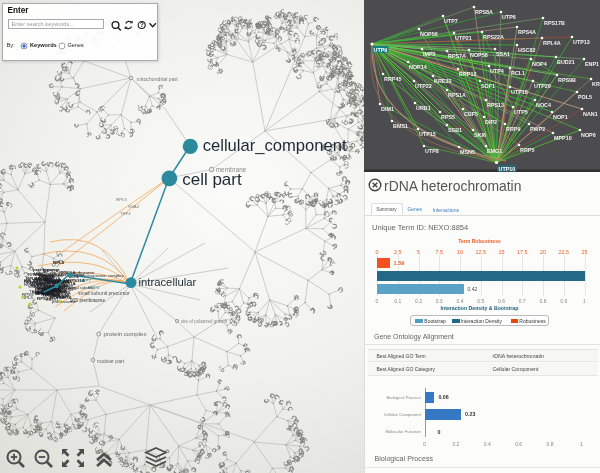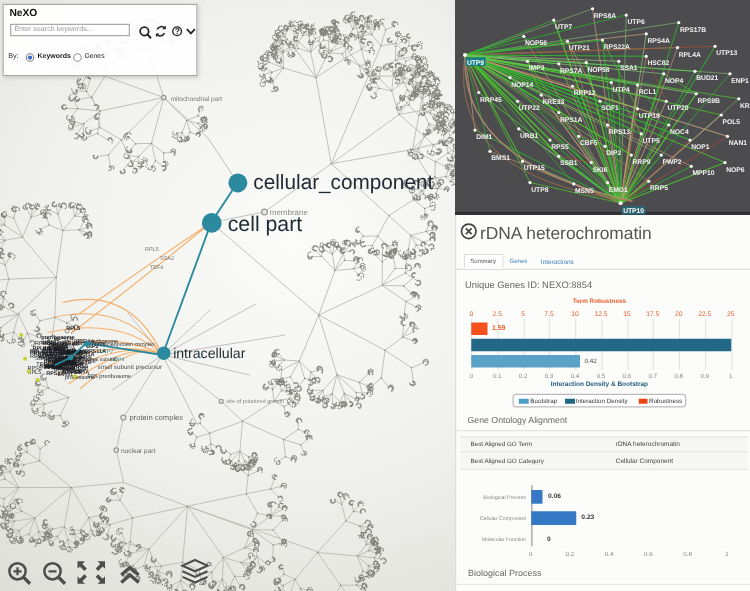--- a/index.html
+++ b/index.html
@@ -155,21 +155,21 @@
       <text x="215.8" y="172.3" font-size="6.4" fill="#888">membrane</text>
       <text x="136.5" y="80.5" font-size="5.2" fill="#777">mitochondrial part</text>
       <text x="103.5" y="336.3" font-size="6.1" fill="#666">protein complex</text>
       <text x="96.8" y="362.8" font-size="5.2" fill="#666">nuclear part</text>
       <text x="181" y="322.5" font-size="4.5" fill="#888">site of polarized growth</text>
       <text x="73.5" y="277" font-size="4.3" fill="#333">ribonucleoprotein complex</text>
       <text x="60.5" y="288.5" font-size="4.2" fill="#333">ribosomal subunit</text>
     </svg>
 
 <div style="position:absolute;left:2px;top:2.5px;width:156px;height:58.5px;background:rgba(255,255,255,0.93);border:1px solid #aaa;box-shadow:1px 1px 3px rgba(0,0,0,0.15);font-family:'Liberation Sans',sans-serif">
-  <div style="position:absolute;left:4.5px;top:2.5px;font-size:8.2px;font-weight:bold;color:#111">NeXO</div>
+  <div style="position:absolute;left:4.5px;top:2.5px;font-size:8.2px;font-weight:bold;color:#111">Enter</div>
   <div style="position:absolute;left:5px;top:15.5px;width:96px;height:9.5px;border:1px solid #aaa;background:#fff;font-size:5.7px;color:#999;line-height:9.5px;padding-left:2.5px">Enter search keywords...</div>
   <svg width="52" height="15" style="position:absolute;left:106px;top:15.5px">
     <circle cx="6.5" cy="6" r="3.4" fill="none" stroke="#222" stroke-width="1.4"></circle>
     <line x1="9" y1="8.6" x2="11.8" y2="11.6" stroke="#222" stroke-width="1.5"></line>
     <path d="M23 3.6a3.8 3.8 0 0 0-6.3.9" fill="none" stroke="#222" stroke-width="1.2"></path>
     <path d="M16.3 8.4a3.8 3.8 0 0 0 6.3-.9" fill="none" stroke="#222" stroke-width="1.2"></path>
     <path d="M23.6 1.4v2.9h-2.9z" fill="#222"></path>
     <path d="M15.7 10.6V7.7h2.9z" fill="#222"></path>
     <circle cx="32.7" cy="6" r="3.5" fill="none" stroke="#222" stroke-width="1.1"></circle>
     <text x="30.8" y="8.4" font-size="6.8" fill="#222" font-weight="bold" font-family="Liberation Sans">?</text>
@@ -456,21 +456,21 @@
 <div style="position:absolute;left:364px;top:172px;width:236px;height:301px;background:#fcfcfb;border-left:1px solid #ddd;overflow:hidden;font-family:'Liberation Sans',sans-serif">
   <svg width="15" height="15" style="position:absolute;left:3px;top:6px">
     <circle cx="7" cy="7" r="5.8" fill="none" stroke="#444" stroke-width="1.4"></circle>
     <path d="M4.7 4.7L9.3 9.3M9.3 4.7L4.7 9.3" stroke="#444" stroke-width="1.4"></path>
   </svg>
   <div style="position:absolute;left:19px;top:6px;font-size:13.9px;color:#555">rDNA heterochromatin</div>
   <div style="position:absolute;left:0;top:42.9px;width:236px;border-top:1px solid #ddd"></div>
   <div style="position:absolute;left:5.5px;top:31.1px;width:32px;height:11.8px;background:#fff;border:1px solid #ddd;border-bottom:1px solid #fff;border-radius:2px 2px 0 0;font-size:4.8px;color:#555;text-align:center;line-height:11.5px;z-index:2">Summary</div>
   <div style="position:absolute;left:42.5px;top:34.5px;font-size:4.9px;color:#3d7fbf">Genes</div>
   <div style="position:absolute;left:67.7px;top:34.5px;font-size:5.1px;color:#3d7fbf">Interactions</div>
-  <div style="position:absolute;left:7px;top:50.5px;font-size:7.5px;color:#666">Unique Genes ID: NEXO:8854</div>
+  <div style="position:absolute;left:7px;top:50.5px;font-size:7.5px;color:#666">Unique Term ID: NEXO:8854</div>
   <div style="position:absolute;left:0px;top:66px;width:229px;text-align:center;font-size:5.1px;font-weight:bold;color:#e8602c">Term Robustness</div>
   <div style="position:absolute;left:4.0px;top:76.5px;width:16px;text-align:center;font-size:5.4px;color:#e8602c">0</div>
       <div style="position:absolute;left:12.0px;top:83px;width:1px;height:41px;background:#e4e4e4"></div>
       <div style="position:absolute;left:24.8px;top:76.5px;width:16px;text-align:center;font-size:5.4px;color:#e8602c">2.5</div>
       <div style="position:absolute;left:32.8px;top:83px;width:1px;height:41px;background:#e4e4e4"></div>
       <div style="position:absolute;left:45.5px;top:76.5px;width:16px;text-align:center;font-size:5.4px;color:#e8602c">5</div>
       <div style="position:absolute;left:53.5px;top:83px;width:1px;height:41px;background:#e4e4e4"></div>
       <div style="position:absolute;left:66.2px;top:76.5px;width:16px;text-align:center;font-size:5.4px;color:#e8602c">7.5</div>
       <div style="position:absolute;left:74.2px;top:83px;width:1px;height:41px;background:#e4e4e4"></div>
       <div style="position:absolute;left:87.0px;top:76.5px;width:16px;text-align:center;font-size:5.4px;color:#e8602c">10</div>

